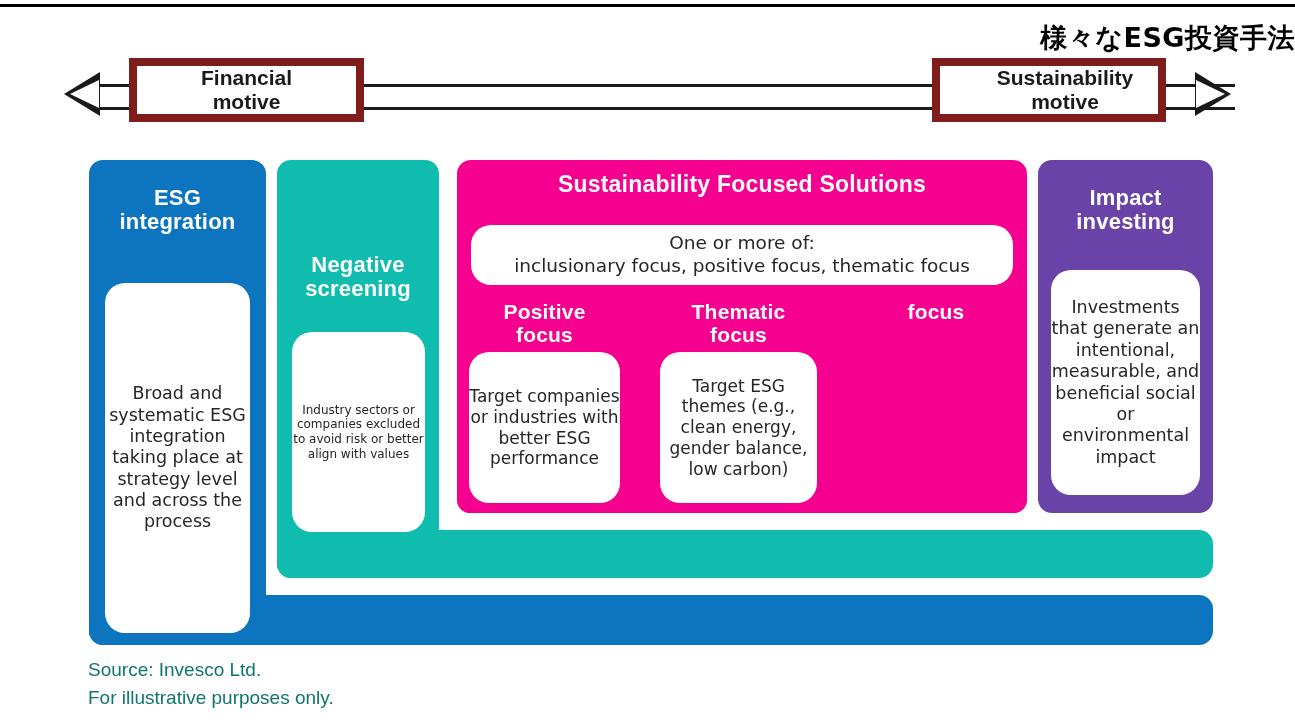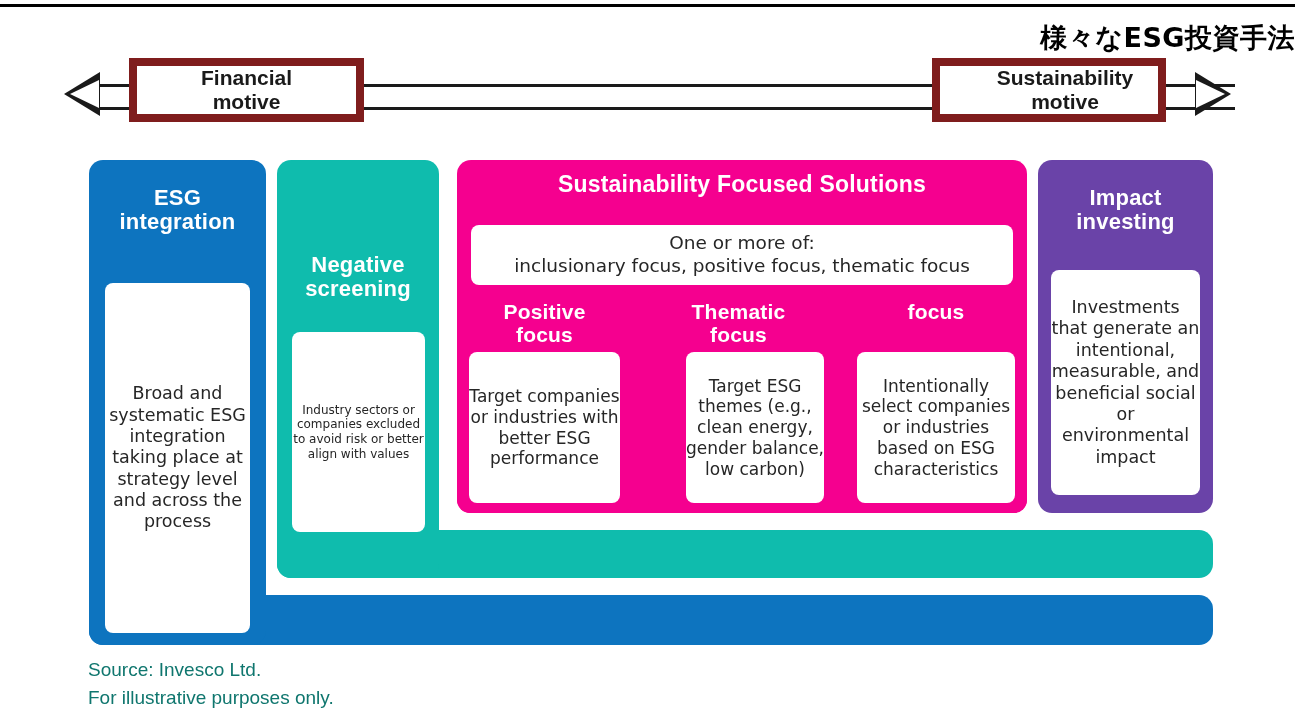--- a/index.html
+++ b/index.html
@@ -60,21 +60,21 @@
   .motive-box.fin{left:129px;width:235px;}
   .motive-box.sus{left:932px;width:234px;padding-left:32px;}
 
   
   .diagram{position:absolute;left:0;top:160px;width:1295px;height:490px;}
   .colhead{
     text-align:center;font-weight:bold;color:#ffffff;line-height:1.1;
     letter-spacing:0.2px;
   }
   .card{
-    background:#ffffff;border-radius:8px;
+    background:#ffffff;border-radius:20px;
     text-align:center;color:#262626;line-height:1.22;
     font-family:"DejaVu Sans","Liberation Sans",sans-serif;
     display:flex;align-items:center;justify-content:flex-end;
     box-sizing:border-box;
   }
   .card span{display:block;width:100%;}
 
   
   #blue-foot{position:absolute;left:89px;top:435px;width:1124px;height:50px;
              background:#0d74bf;border-radius:14px;}
@@ -99,21 +99,21 @@
 
   .subcol{position:absolute;top:130px;height:223px;background:#f5008f;border-radius:13px;}
   .subhead{position:absolute;top:140px;font-size:21px;}
   .subcard{position:absolute;top:192px;height:151px;font-size:17px;}
 
   #sub1{left:457px;width:175px;}
   #sub1h{left:457px;width:175px;}
   #sub1c{left:469px;width:151px;}
   #sub2{left:648px;width:181px;}
   #sub2h{left:648px;width:181px;}
-  #sub2c{left:686px;width:138px;}
+  #sub2c{left:660px;width:157px;}
   #sub3{left:845px;width:182px;}
   #sub3h{left:845px;width:182px;}
   #sub3c{left:857px;width:158px;}
 
   
   #purple-col{position:absolute;left:1038px;top:0px;width:175px;height:353px;
               background:#6a43a8;border-radius:14px;}
   #purple-head{position:absolute;left:1038px;top:26px;width:175px;font-size:22px;}
   #purple-card{position:absolute;left:1051px;top:110px;width:149px;height:225px;font-size:17.5px;}
 
@@ -205,23 +205,20 @@
       <div>focus</div>
     </div>
     <div id="sub2c" class="subcard card">
       <span>Target ESG themes (e.g., clean energy, gender balance, low carbon)</span>
     </div>
 
     <div id="sub3" class="subcol"></div>
     <div id="sub3h" class="subhead colhead">
       <div>focus</div>
     </div>
-    <div id="sub3c" class="subcard card">
-      <span>Intentionally select companies or industries based on ESG characteristics</span>
-    </div>
 
     <div id="purple-col"></div>
     <div id="purple-head" class="colhead">
       <div>Impact</div>
       <div>investing</div>
     </div>
     <div id="purple-card" class="card">
       <span>Investments that generate an intentional, measurable, and beneficial social or environmental impact</span>
     </div>
 

